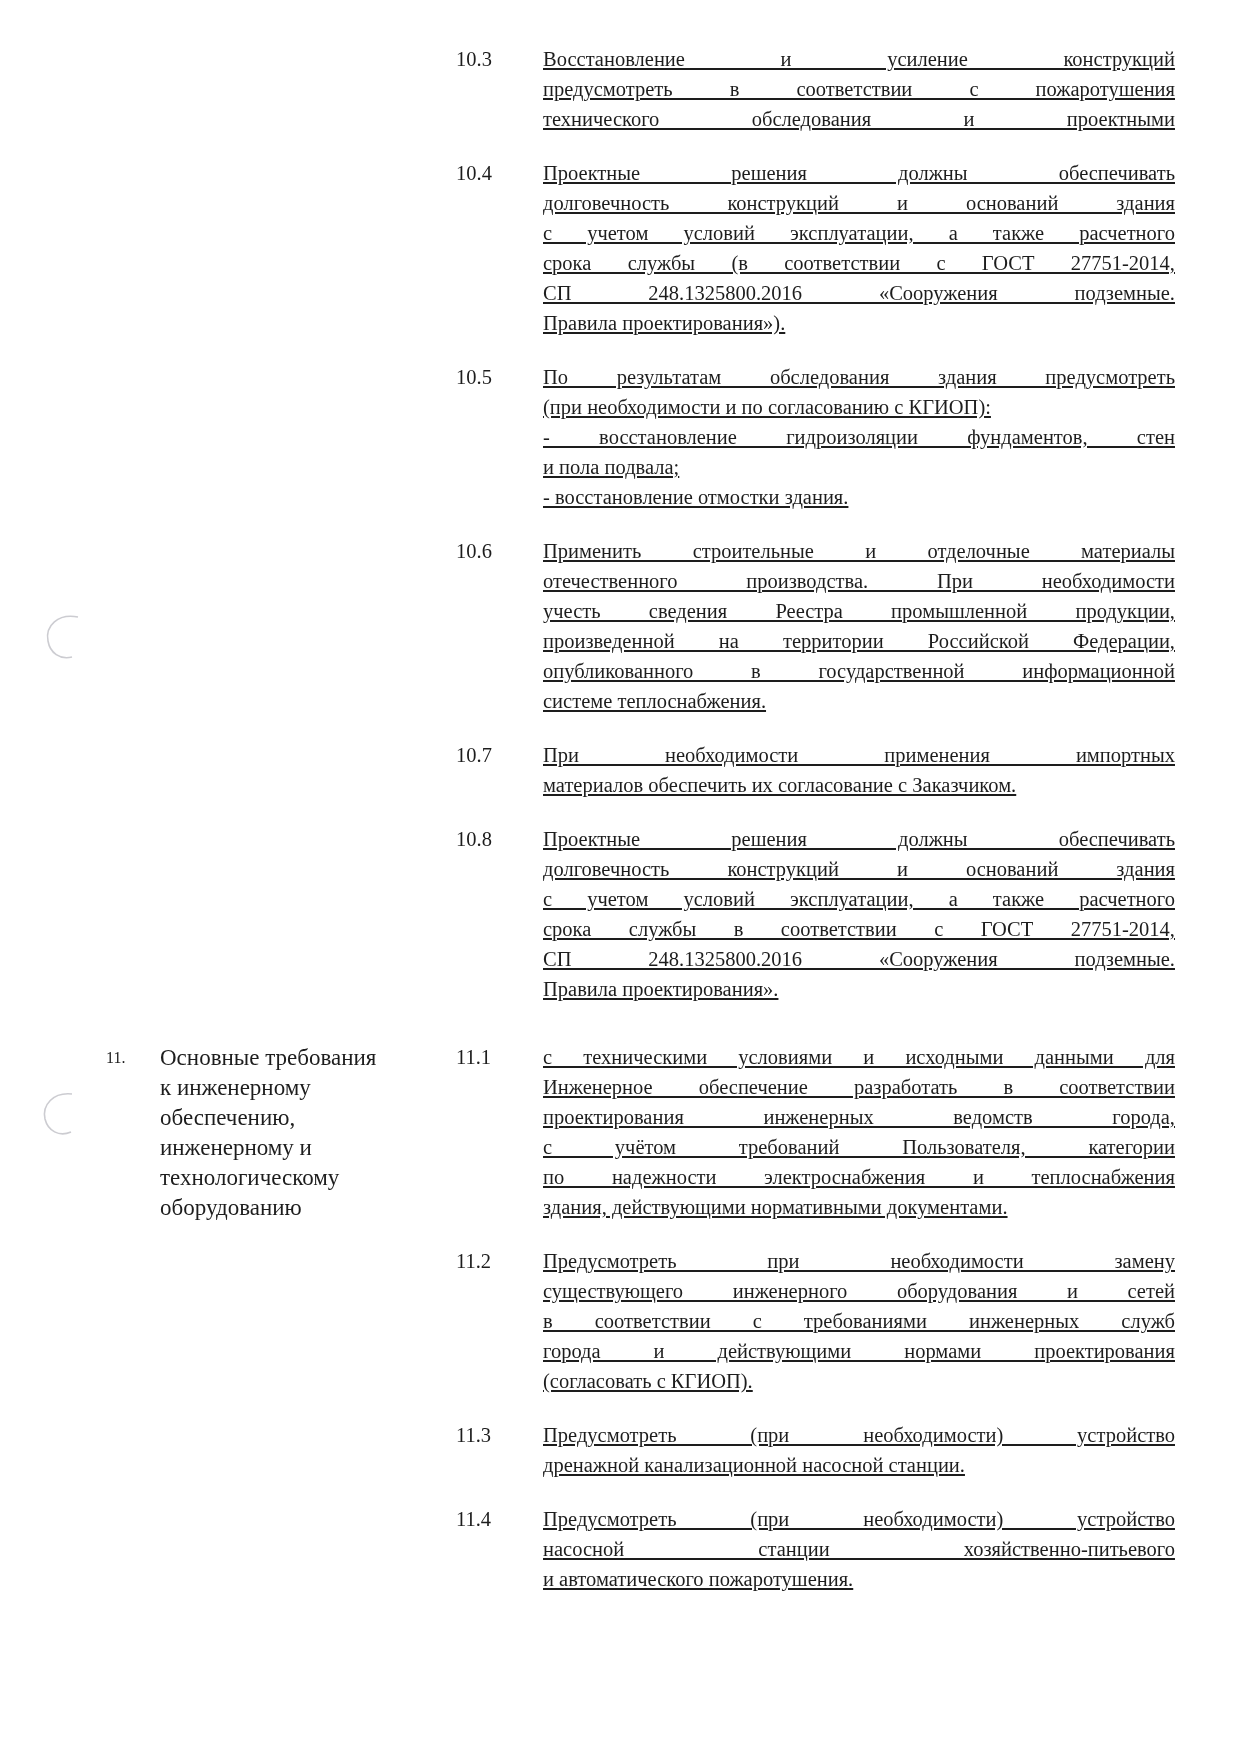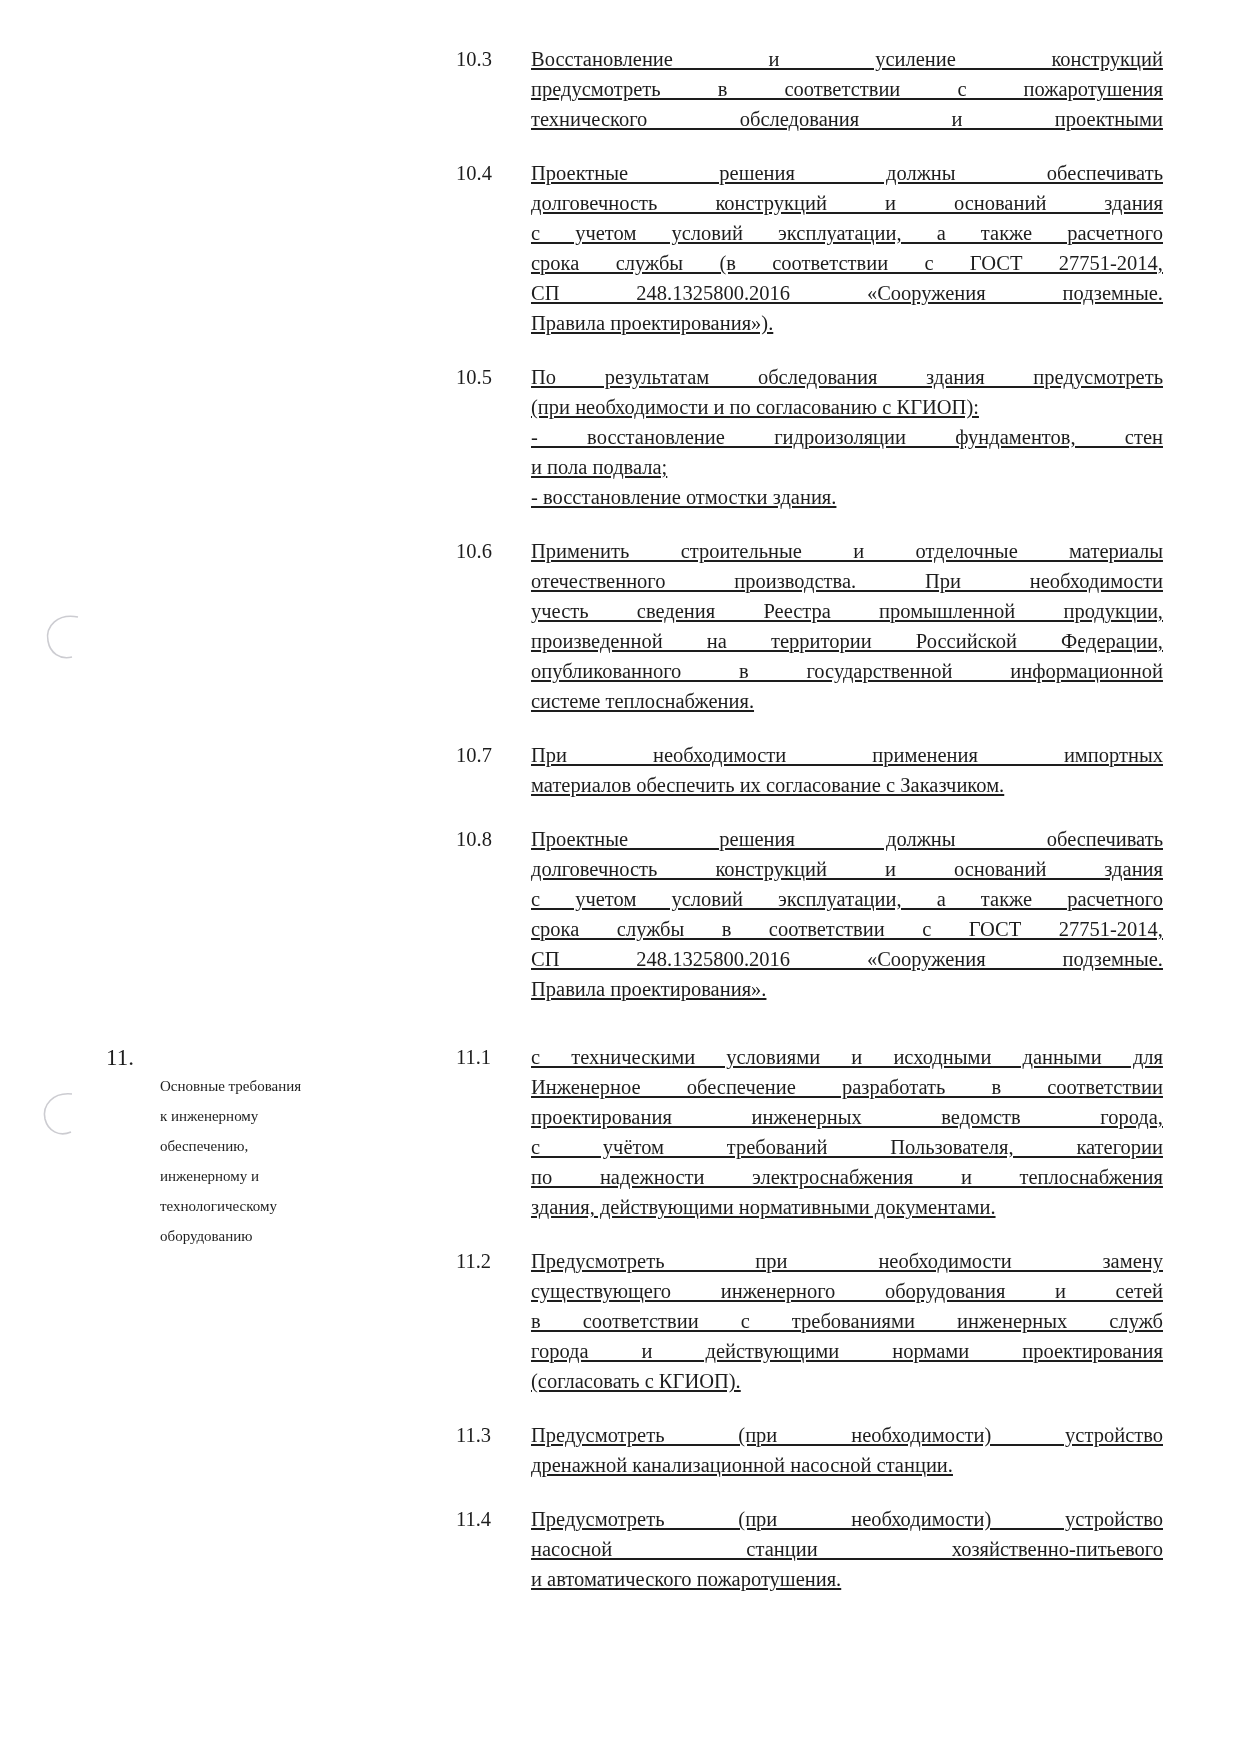--- a/index.html
+++ b/index.html
@@ -16,20 +16,21 @@
   .content {
     position: absolute;
     top: 44px;
     left: 0;
     right: 0;
   }
   .item-row {
     position: relative;
     margin-bottom: 24px;
     min-height: 30px;
+    padding-left: 12px;
   }
   .item-row.section-start { margin-top: 38px; }
   .num {
     position: absolute;
     left: 456px;
     top: 0;
     line-height: 30px;
     white-space: nowrap;
   }
   .para {
@@ -37,30 +38,29 @@
     width: 632px;
     text-decoration: underline;
   }
   .line { line-height: 30px; white-space: normal; }
   .line.j { text-align: justify; text-align-last: justify; text-justify: inter-word; }
   .line.l { text-align: left; }
   .heading-num {
     position: absolute;
     left: 106px;
     top: 1px;
-    font-size: 23px;
+    font-size: 16px;
     line-height: 30px;
   }
   .heading {
     position: absolute;
     left: 160px;
     top: 1px;
     width: 300px;
-    font-size: 15px;
-    margin-top: 28px;
+    font-size: 23px;
   }
   .hline { line-height: 30px; text-align: left; }
   .artifact { position: absolute; pointer-events: none; }
   .artifact path { stroke: #c3c3c9; stroke-width: 1.6; fill: none; opacity: 0.85; }
   .artifact-1 { left: 38px; top: 610px; }
   .artifact-2 { left: 36px; top: 1086px; }
 </style>
 </head>
 <body>
 

